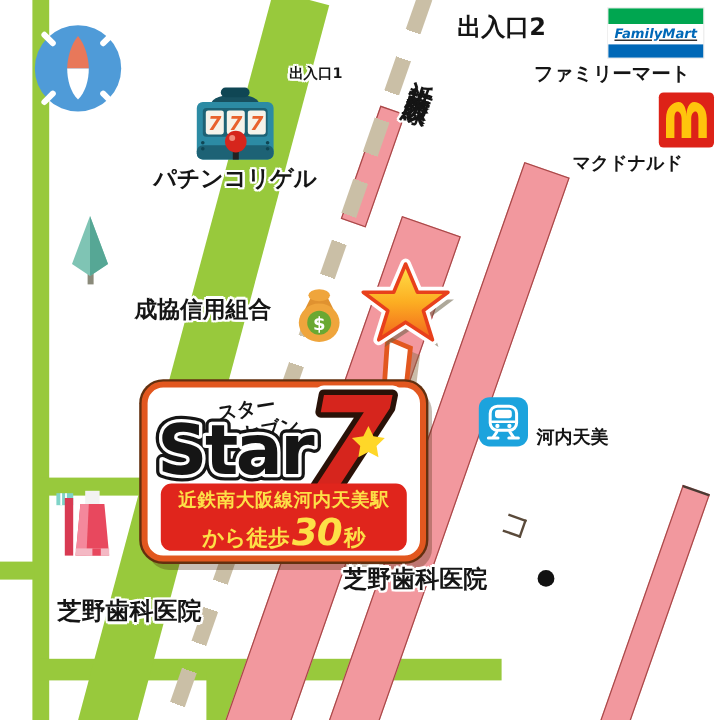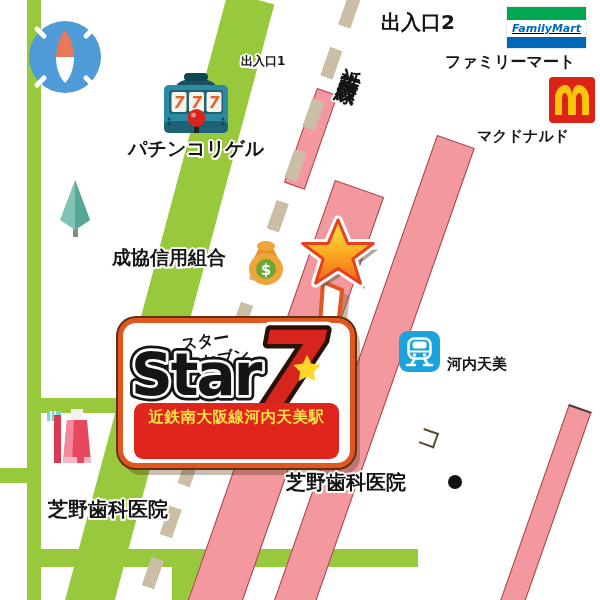--- a/index.html
+++ b/index.html
@@ -159,20 +159,25 @@
 
         <text x="8" y="102" font-size="58" letter-spacing="-2" stroke="#151515" stroke-width="11" stroke-linejoin="round" fill="none">Star</text>
         <text x="8" y="102" font-size="58" letter-spacing="-2" stroke="#fff" stroke-width="5.5" stroke-linejoin="round" fill="none">Star</text>
         <text x="8" y="102" font-size="58" letter-spacing="-2" fill="#151515">Star</text>
       </g>
       <path d="M184,62 l4.2,8.6 9.5,1.4 -6.9,6.7 1.6,9.4 -8.4,-4.4 -8.4,4.4 1.6,-9.4 -6.9,-6.7 9.5,-1.4 Z" fill="var(--star-yellow,#ffd728)"></path>
     </svg>
 
     <div id="banner">
       <div class="l1">近鉄南大阪線河内天美駅</div>
+      <div class="l2">
+        <span class="sm">から徒歩</span>
+        <span class="big">30</span>
+        <span class="sm">秒</span>
+      </div>
     </div>
   </div>
 
   <svg class="abs" style="left:296px;top:214px;overflow:visible;" width="84" height="84" viewBox="0 0 84 84">
     <defs>
       <linearGradient id="starGrad" x1="0" y1="0" x2="0" y2="1">
         <stop offset="0" stop-color="#ffe24a"></stop>
           <stop offset=".5" stop-color="#fcae22"></stop>
           <stop offset="1" stop-color="#f2641c"></stop>
       </linearGradient>

